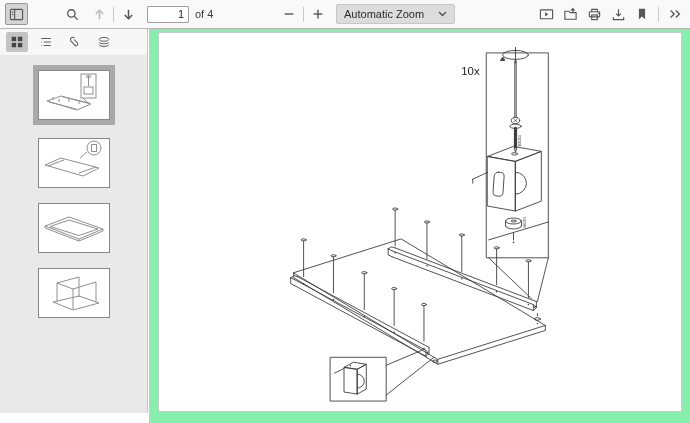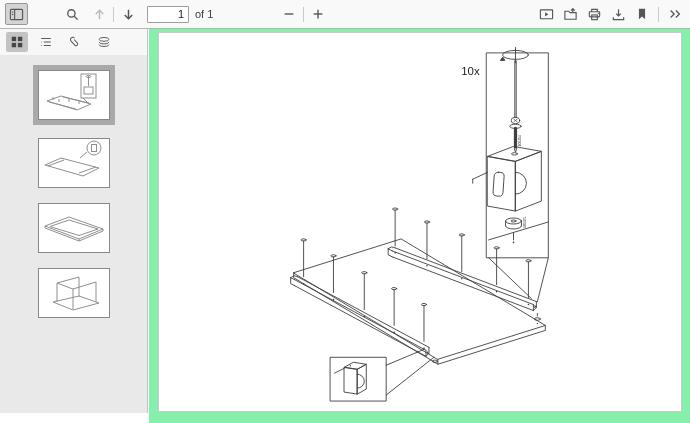--- a/index.html
+++ b/index.html
@@ -80,40 +80,48 @@
       <div class="sep"></div>
       <button class="tbtn">
         <span>
           <svg width="15" height="15" viewBox="0 0 16 16" fill="none" stroke="currentColor" stroke-width="1.6">
             <line x1="8" y1="3" x2="8" y2="12.5"></line>
               <path d="M4,8.5 L8,12.5 L12,8.5"></path>
           </svg>
         </span>
       </button>
       <input class="page-input" value="1" style="">
-      <span class="of-label">of 1</span>
+      <span class="of-label">of 4</span>
     </div>
 
     <div class="tb-center">
       <button class="tbtn">
         <span>
           <svg width="14" height="14" viewBox="0 0 16 16" fill="none" stroke="currentColor" stroke-width="1.6">
             <line x1="3" y1="8" x2="13" y2="8"></line>
           </svg>
         </span>
       </button>
       <div class="sep"></div>
       <button class="tbtn">
         <span>
           <svg width="14" height="14" viewBox="0 0 16 16" fill="none" stroke="currentColor" stroke-width="1.6">
             <line x1="3" y1="8" x2="13" y2="8"></line>
               <line x1="8" y1="3" x2="8" y2="13"></line>
           </svg>
         </span>
       </button>
+      <div class="zoom-select">
+        <span>Automatic Zoom</span>
+        <span class="chev">
+          <svg width="9" height="6" viewBox="0 0 9 6" fill="none" stroke="#555" stroke-width="1.4">
+            <path d="M1,1 L4.5,4.5 L8,1"></path>
+          </svg>
+        </span>
+      </div>
     </div>
 
     <div class="tb-right">
       <button class="tbtn">
         <span>
           <svg width="15" height="15" viewBox="0 0 16 16" fill="none" stroke="currentColor" stroke-width="1.2">
             <rect x="1.5" y="3" width="13" height="9.5" rx="0.5"></rect>
             <path d="M6.5,5.5 L10,7.75 L6.5,10 Z" fill="currentColor" stroke="none"></path>
           </svg>
         </span>

